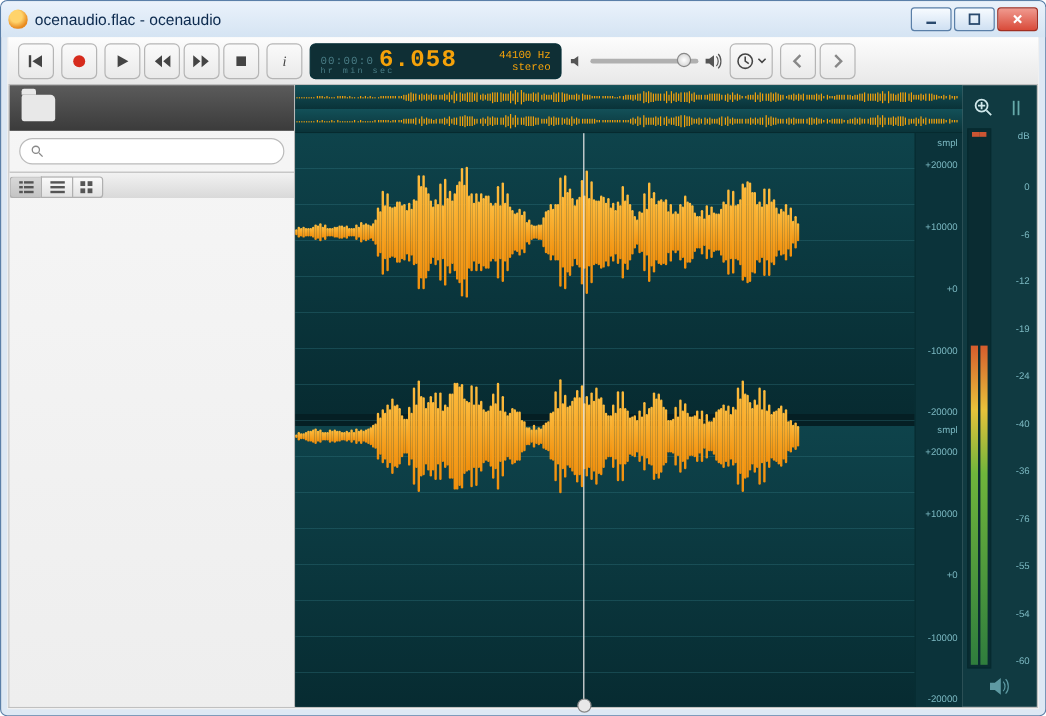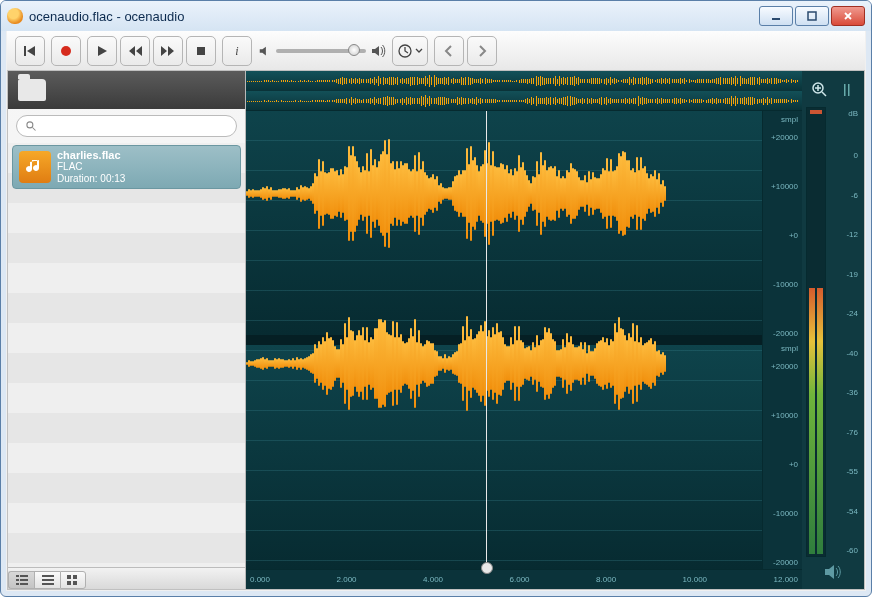--- a/index.html
+++ b/index.html
@@ -150,20 +150,29 @@
             <rect x="4" y="4" width="8" height="8" fill="#444"></rect>
           </svg>
         </div>
     </div>
     <div class="tbtn">
         <svg viewBox="0 0 16 16">
           <text x="8" y="12" text-anchor="middle" font-family="Georgia" font-style="italic" font-size="12" fill="#444">i</text>
         </svg>
       </div>
 
+    <div class="timedisp">
+      <span class="small">00:00:0</span>
+      <span class="big">6.058</span>
+      <div class="rateblock">
+        <div>44100 Hz</div>
+        <div>stereo</div>
+      </div>
+      <div class="hms">hr   min  sec</div>
+    </div>
 
     <div class="volrow">
       <svg width="14" height="14" viewBox="0 0 16 16">
           <path d="M2 6h3l4-3v10l-4-3H2z" fill="#555"></path>
         </svg>
       <div class="volslider">
           <div class="knob"></div>
         </div>
       <svg width="16" height="16" viewBox="0 0 16 16">
           <path d="M2 6h3l4-3v10l-4-3H2z" fill="#555"></path>
@@ -199,34 +208,20 @@
     <div class="sidebar">
       <div class="folderbar">
         <div class="foldericon"></div>
       </div>
       <div class="searchwrap">
         <div class="searchbox" title="">
           <svg viewBox="0 0 16 16">
               <circle cx="6.5" cy="6.5" r="4" fill="none" stroke="#888" stroke-width="1.4"></circle>
               <path d="M10 10l4 4" stroke="#888" stroke-width="1.4"></path>
             </svg>
-        </div>
-      </div>
-      <div class="filelist">
-        <div class="fileitem">
-          <div class="thumb">
-            <svg width="20" height="20" viewBox="0 0 20 20">
-                <path d="M7 3v9a3 3 0 1 1-2-2.8V5l9-2v8a3 3 0 1 1-2-2.8V3z" fill="#fff"></path>
-              </svg>
-          </div>
-          <div class="meta">
-            <div class="fname">charlies.flac</div>
-            <div>FLAC</div>
-            <div>Duration: 00:13</div>
-          </div>
         </div>
       </div>
       <div class="sidebarfoot">
         <div class="viewbtn active">
             <svg width="14" height="12" viewBox="0 0 14 12">
               <rect x="1" y="1" width="3" height="2" fill="#555"></rect>
               <rect x="5" y="1" width="8" height="2" fill="#555"></rect>
               <rect x="1" y="5" width="3" height="2" fill="#555"></rect>
               <rect x="5" y="5" width="8" height="2" fill="#555"></rect>
               <rect x="1" y="9" width="3" height="2" fill="#555"></rect>
@@ -1223,29 +1218,20 @@
             <div class="unit">smpl</div>
             <div class="ticks">
               <span>+20000</span>
               <span>+10000</span>
               <span>+0</span>
               <span>-10000</span>
               <span>-20000</span>
             </div>
           </div>
         </div>
-        <div class="ruler">
-          <span>0.000</span>
-          <span>2.000</span>
-          <span>4.000</span>
-          <span>6.000</span>
-          <span>8.000</span>
-          <span>10.000</span>
-          <span>12.000</span>
-        </div>
       </div>
 
       <div class="meters">
         <div class="zoomrow">
           <svg viewBox="0 0 18 18">
               <circle cx="7" cy="7" r="5" fill="none" stroke="#cfe7ea" stroke-width="1.5"></circle>
               <path d="M11 11l4 4M7 4v6M4 7h6" stroke="#cfe7ea" stroke-width="1.5"></path>
             </svg>
           <svg viewBox="0 0 10 18">
               <rect x="2" y="3" width="1.5" height="12" fill="#6aa"></rect>

